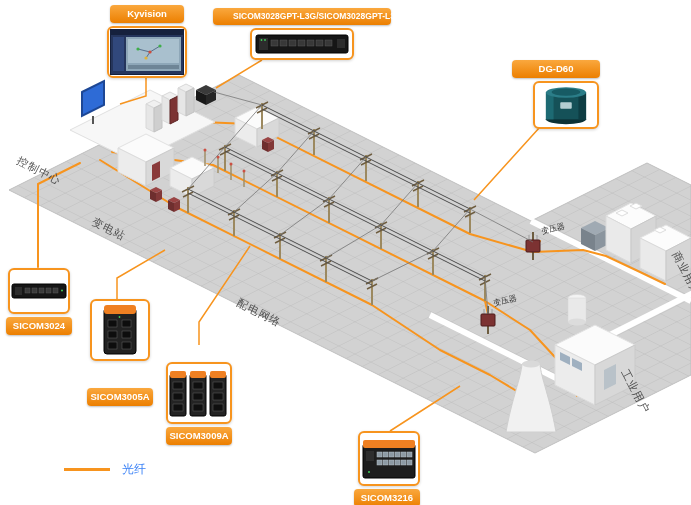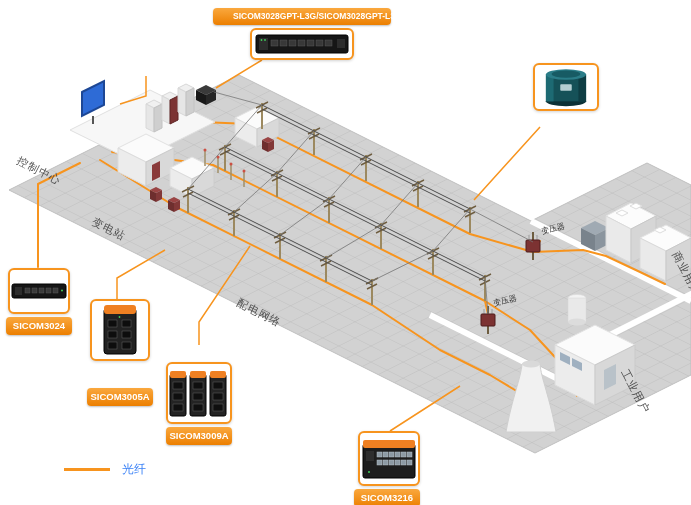--- a/index.html
+++ b/index.html
@@ -173,20 +173,39 @@
       <text transform="translate(621,372) rotate(62)">工业用户</text>
     </g>
     <g fill="#2b2b2b" font-size="8">
       <text transform="translate(542,234) rotate(-14)">变压器</text>
       <text transform="translate(494,306) rotate(-14)">变压器</text>
     </g>
 
     <path d="M146,76L146,96L120,104M262,60L216,88M540,127L474,200M117,299L117,278L165,250M199,345L199,322L250,246M390,431L460,386" stroke="#F7941E" stroke-width="1.5" fill="none"></path>
   </svg>
 
+  <div class="callout" style="left:107px;top:5px;width:80px;">
+    <div class="tab" style="width:74px;margin-left:3px;">Kyvision</div>
+    <div class="gap"></div>
+    <div class="imgbox" style="width:80px;height:52px;">
+      <svg width="74" height="46" viewBox="0 0 74 46">
+        <rect x="0.5" y="0.5" width="73" height="45" fill="#25355c" stroke="#16213d"></rect>
+        <rect x="1" y="1" width="72" height="5" fill="#16213d"></rect>
+        <rect x="3" y="8" width="11" height="34" fill="#31487c"></rect>
+        <rect x="16" y="8" width="55" height="34" fill="#8ea7b8"></rect>
+        <rect x="18" y="10" width="51" height="24" fill="#a9c0ce"></rect>
+        <path d="M28 20 L40 23 L50 17 M40 23 L36 29" stroke="#41597a" stroke-width="0.8" fill="none"></path>
+        <circle cx="28" cy="20" r="1.6" fill="#3fae49"></circle>
+          <circle cx="40" cy="23" r="1.6" fill="#d04a3a"></circle>
+        <circle cx="50" cy="17" r="1.6" fill="#3fae49"></circle>
+          <circle cx="36" cy="29" r="1.6" fill="#e0b23c"></circle>
+        <rect x="18" y="36" width="51" height="4" fill="#6e8596"></rect>
+      </svg>
+    </div>
+  </div>
 
   <div class="callout" style="left:213px;top:8px;width:178px;">
     <div class="tab" style="width:178px;font-size:8.5px;padding-left:20px;">SICOM3028GPT-L3G/SICOM3028GPT-L3F</div>
     <div class="gap"></div>
     <div class="imgbox" style="width:104px;height:32px;margin-left:37px;">
       <svg width="94" height="26" viewBox="0 0 94 26">
         <rect x="1" y="4" width="92" height="18" rx="2" fill="#161616" stroke="#000"></rect>
         <rect x="4" y="7" width="9" height="12" fill="#2c2c2c"></rect>
         <circle cx="6.5" cy="9" r="0.9" fill="#41d05a"></circle>
           <circle cx="10" cy="9" r="0.9" fill="#41d05a"></circle>
@@ -198,20 +217,21 @@
           <rect x="52" y="9" width="7" height="6"></rect>
             <rect x="61" y="9" width="7" height="6"></rect>
           <rect x="70" y="9" width="7" height="6"></rect>
         </g>
         <rect x="82" y="8" width="8" height="9" fill="#2c2c2c"></rect>
       </svg>
     </div>
   </div>
 
   <div class="callout" style="left:512px;top:60px;width:88px;">
+    <div class="tab" style="width:88px;">DG-D60</div>
     <div class="gap"></div>
     <div class="imgbox" style="width:66px;height:48px;margin-left:21px;">
       <svg width="58" height="44" viewBox="0 0 58 46">
         <ellipse cx="29" cy="38" rx="21" ry="5" fill="#0c3136"></ellipse>
         <rect x="8" y="10" width="42" height="28" fill="#155158"></rect>
         <rect x="8" y="10" width="8" height="28" fill="#1d6a73"></rect>
         <rect x="42" y="10" width="8" height="28" fill="#0e3d43"></rect>
         <ellipse cx="29" cy="10" rx="21" ry="5.5" fill="#2b7d88"></ellipse>
         <ellipse cx="29" cy="9.5" rx="15" ry="3.8" fill="#175b64"></ellipse>
         <rect x="23" y="20" width="12" height="7" rx="1" fill="#cfe3e6" opacity="0.85"></rect>

